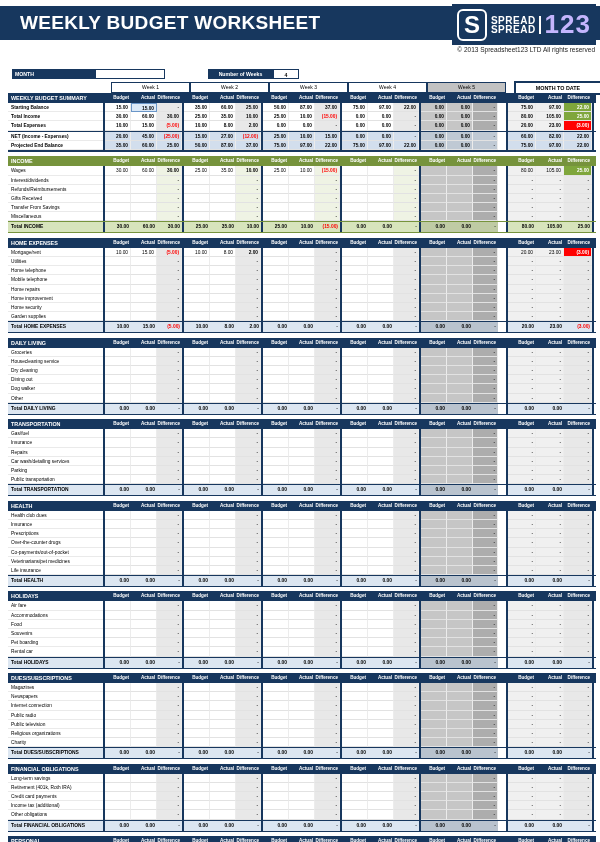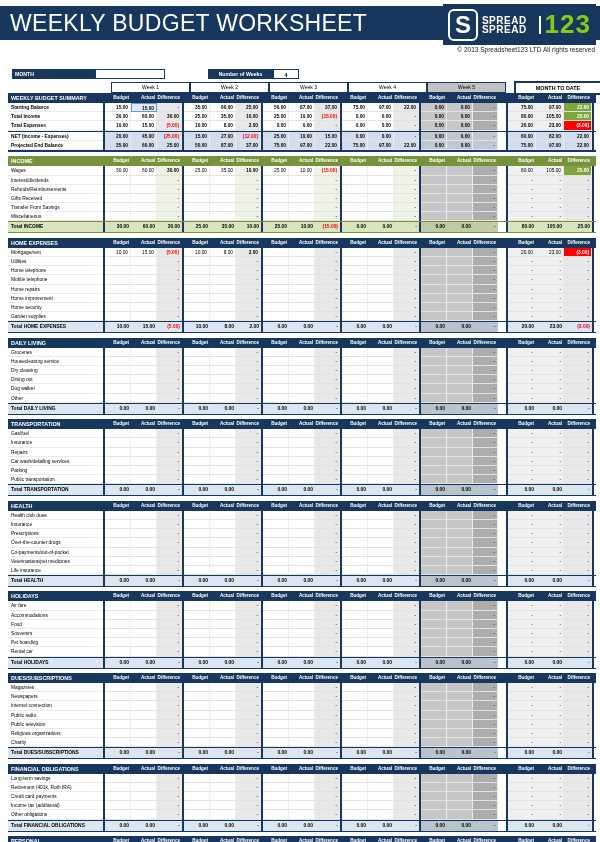--- a/index.html
+++ b/index.html
@@ -1,27 +1,27 @@
 <!DOCTYPE html>
 <html><head>
 <meta charset="utf-8">
 <style>
   html,body{margin:0;padding:0;background:#fff;}
   .page{position:relative;width:600px;height:842px;overflow:hidden;background:#fff;
         font-family:"Liberation Sans", sans-serif;}
   
   .banner{position:absolute;left:0;top:6px;width:600px;height:34px;background:#17375E;}
-  .banner .title{color:#fff;font-size:23px;line-height:34px;padding-left:10px;letter-spacing:.3px;}
+  .banner .title{color:#fff;font-size:19px;line-height:34px;padding-left:20px;letter-spacing:.3px;font-weight:bold;}
   .logo{position:absolute;right:4px;top:4px;height:41px;background:#17375E;display:flex;
         align-items:center;padding:0 5px;gap:4px;}
   .logo-s{width:26px;height:28px;border:2.5px solid #fff;border-radius:6px;color:#fff;
           font-weight:bold;font-size:24px;line-height:27px;text-align:center;}
   .logo-mid{display:flex;flex-direction:column;color:#fff;font-weight:bold;font-size:10px;
-            line-height:9px;letter-spacing:.5px;border-right:2px solid #fff;padding-right:12px;}
-  .logo-123{color:#84cc16;font-weight:bold;font-size:26px;letter-spacing:1px;}
+            line-height:9px;letter-spacing:.5px;border-right:2px solid #fff;padding-right:3px;}
+  .logo-123{color:#c4b5fd;font-weight:bold;font-size:26px;letter-spacing:1px;}
   .copyright{position:absolute;top:46px;right:5px;font-size:6.5px;color:#222;}
   
   .ctl{position:absolute;height:10px;font-size:5.2px;line-height:10px;font-weight:bold;}
   .ctl.lab{background:#17375E;color:#fff;padding-left:3px;}
   .ctl.box{background:#fff;border:1px solid #17375E;color:#000;text-align:center;}
   #month-label{left:12px;top:69px;width:83px;}
   #month-input{left:95px;top:69px;width:68px;height:8px;}
   #weeks-label{left:208px;top:69px;width:65px;text-align:center;padding:0;}
   #weeks-input{left:273px;top:69px;width:24px;height:8px;}
   

